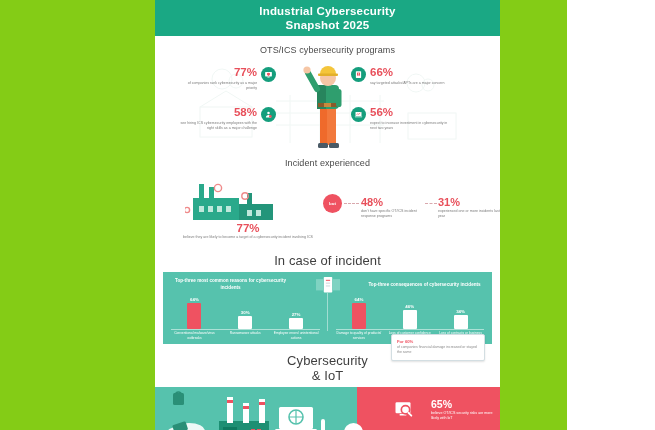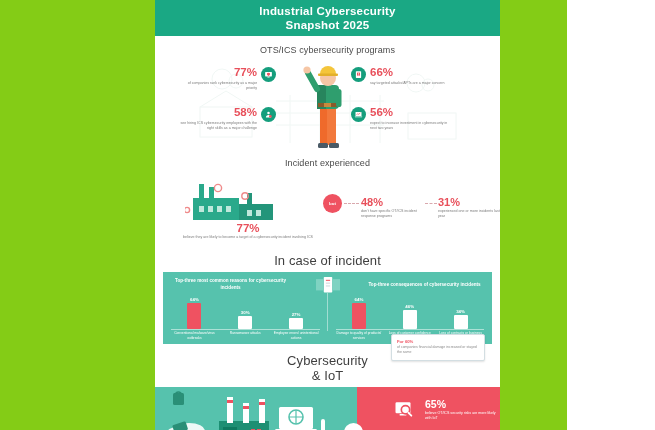--- a/index.html
+++ b/index.html
@@ -92,21 +92,21 @@
     position:absolute;left:228px;top:62px;width:82px;background:#fff;
     border:1px solid #d3dee2;border-radius:2px;padding:4px 5px;box-shadow:0 1px 2px rgba(0,0,0,.12);
   }
   .callout .ctitle{font-size:4.2px;color:#ef5261;font-weight:bold;}
   .callout .ctxt{font-size:3.5px;color:#8a8a8a;line-height:1.5;margin-top:1px;}
 
   
   .conn{position:relative;display:flex;height:84px;}
   .conn-left{width:202px;background:#56c2ad;position:relative;}
   .conn-right{flex:1;background:#ef5261;position:relative;}
-  .cstat{position:absolute;left:36px;display:flex;align-items:flex-start;gap:12px;width:105px;}
+  .cstat{position:absolute;left:36px;display:flex;align-items:flex-start;gap:18px;width:105px;}
   .cstat .pct{font-size:10.5px;font-weight:bold;color:#ffffff;line-height:1;}
   .cstat .desc{font-size:3.6px;color:#ffffff;line-height:1.5;margin-top:1px;}
   .c1{top:12px;}
   .c2{top:50px;}
   .but2{
     position:absolute;left:189px;top:36px;width:19px;height:19px;border-radius:50%;
     background:#ffffff;color:#8d8d8d;font-size:4.4px;display:flex;align-items:center;
     justify-content:center;font-weight:bold;z-index:4;
   }
 </style>

